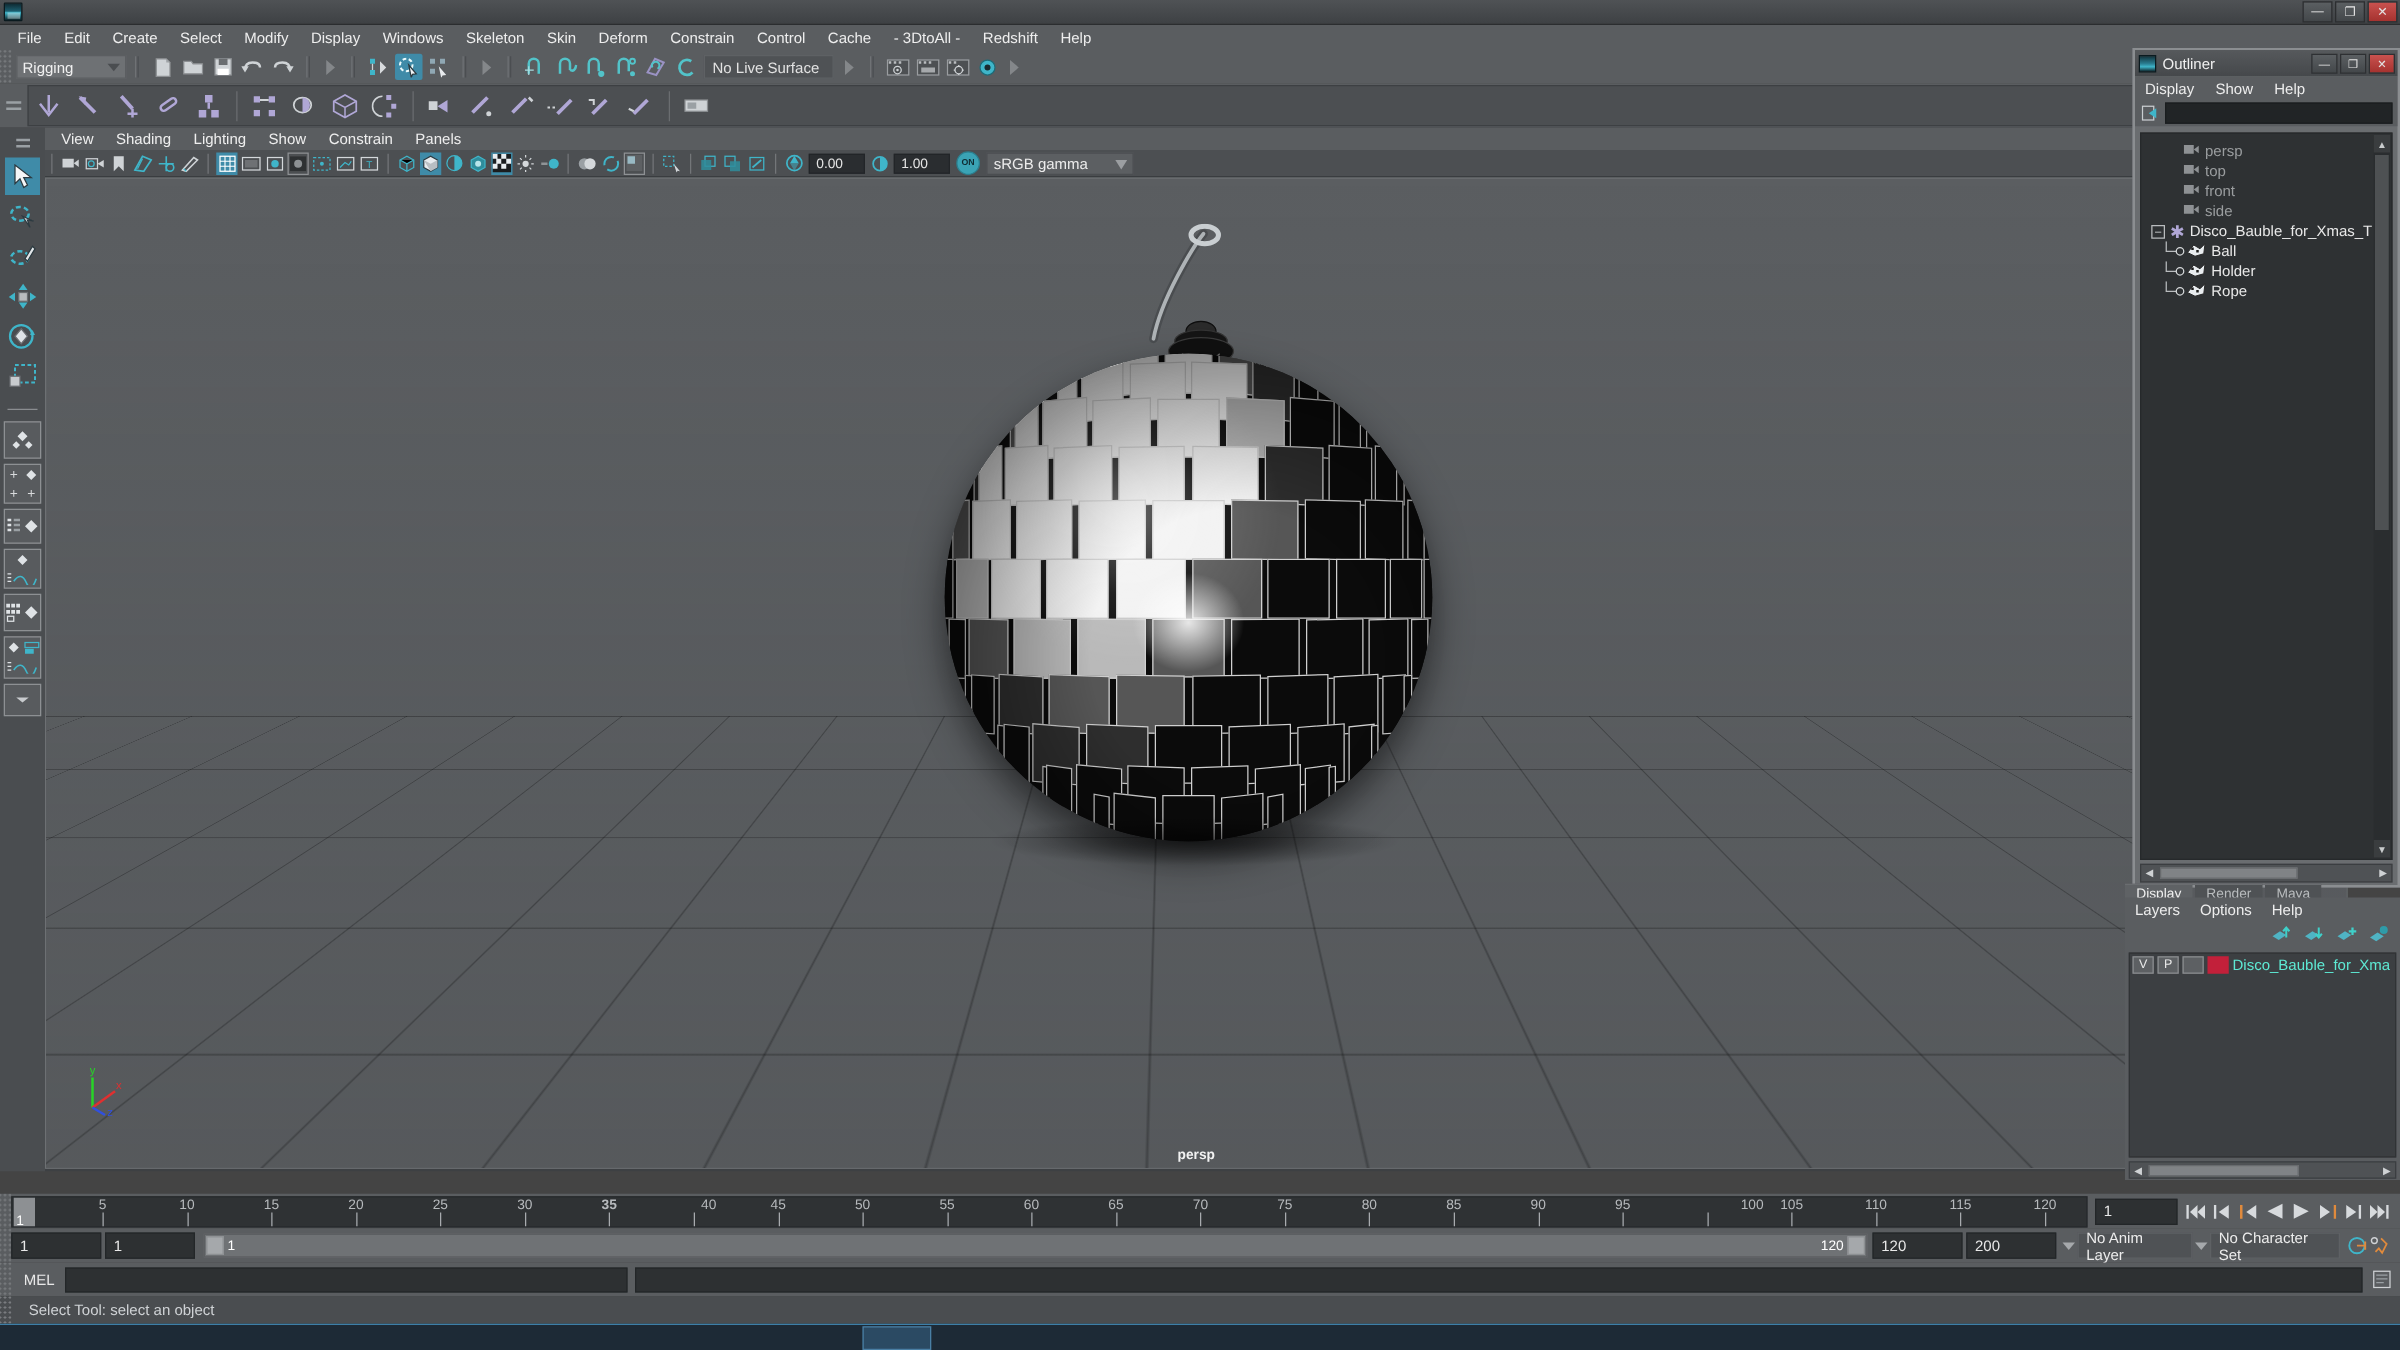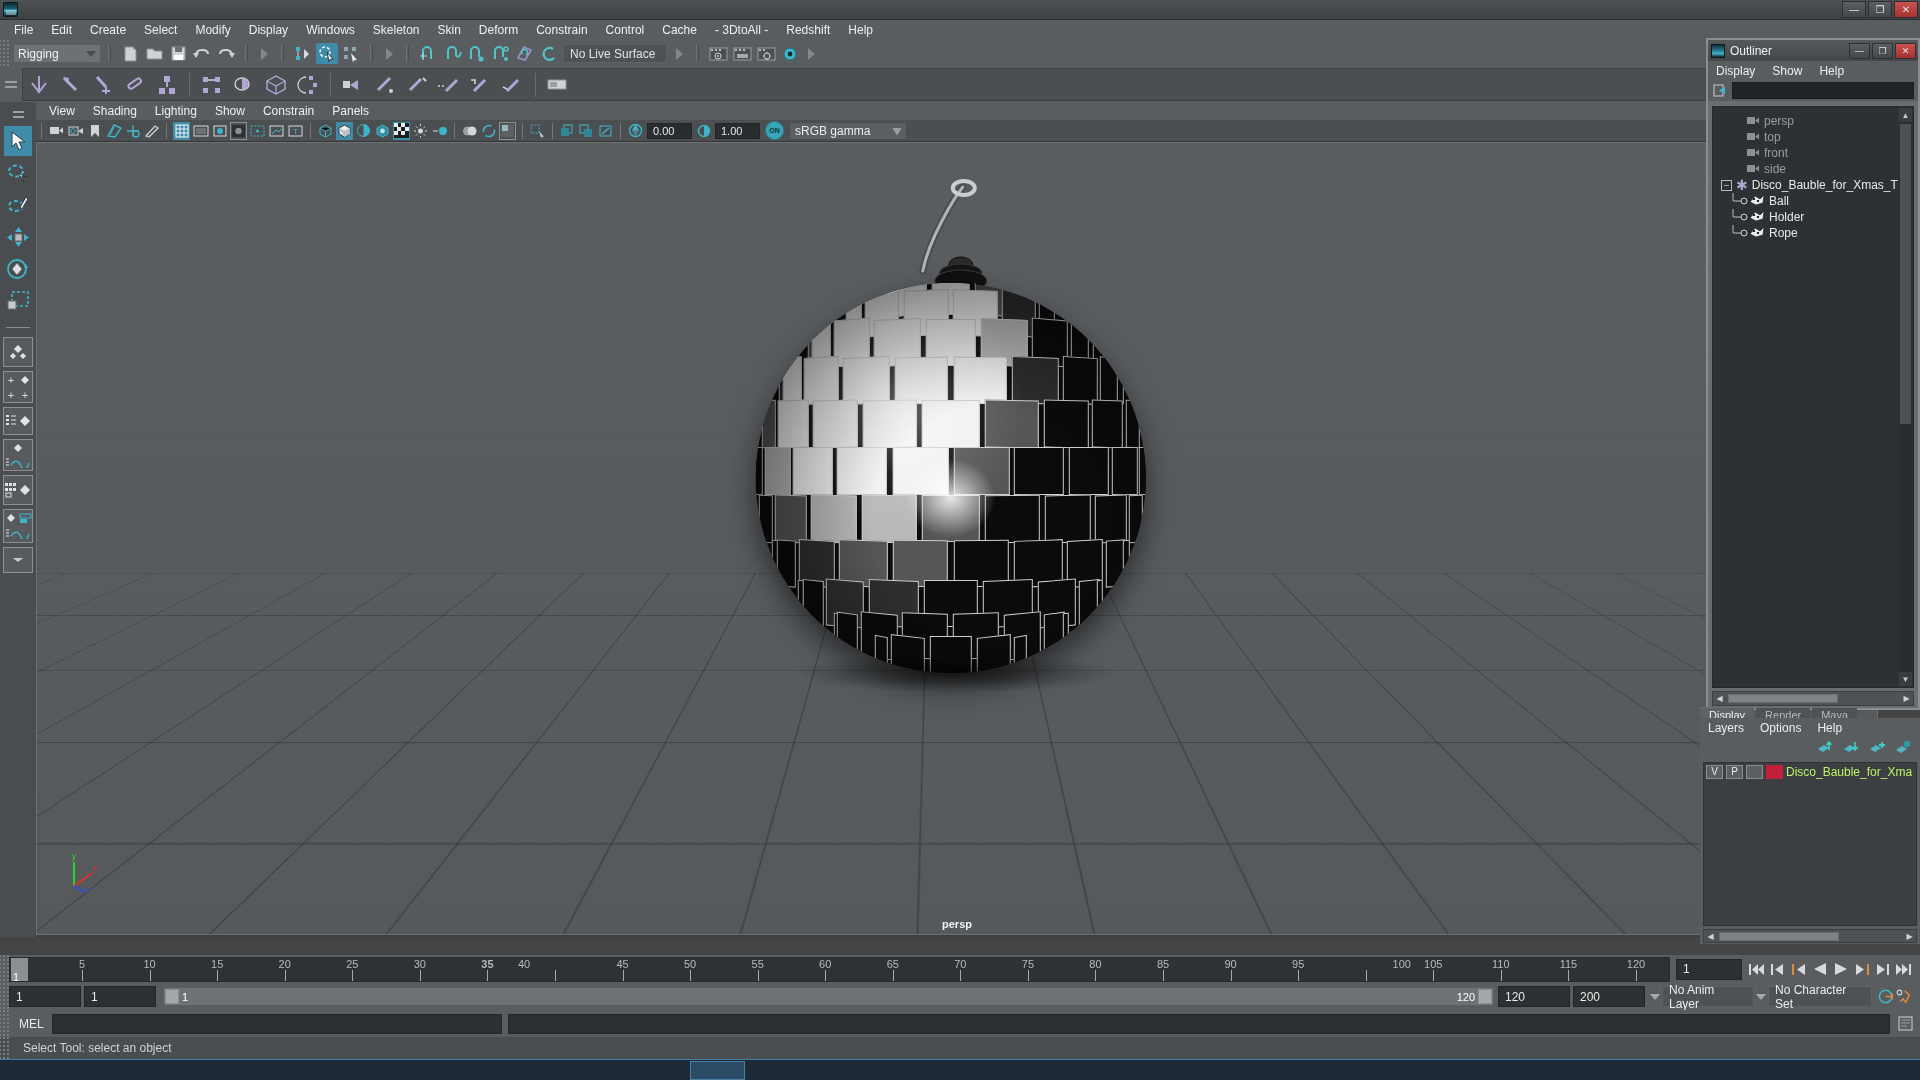--- a/index.html
+++ b/index.html
@@ -345,21 +345,21 @@
   .ly-list {
     position:absolute; left: 3px; right: 3px; top: 44px; bottom: 18px;
     background: #3c3f42; border:1px solid #303335;
   }
   .ly-row { height: 17px; display:flex; align-items:center; padding: 0 2px; gap: 3px; }
   .ly-tg {
     width: 17px; height: 14px; border:1px solid #8a8d90; background:#5d6063;
     color:#eaeaea; font-size: 10px; display:flex; align-items:center; justify-content:center;
   }
   .ly-swatch { width: 17px; height: 14px; background:#c2203a; flex:none; }
-  .ly-name { color:#bef264; font-size: 12px; white-space: nowrap; overflow: hidden; }
+  .ly-name { color:#5eead4; font-size: 12px; white-space: nowrap; overflow: hidden; }
   .ly-hscroll {
     position:absolute; left: 3px; right: 3px; bottom: 1px; height: 14px;
     background:#4f5255; border:1px solid #3b3e41; display:flex; align-items:center;
   }
 
   
   .timeline {
     position:absolute; left: 0; top: 955px; width: 1920px; height: 28px;
     background:#5a5d60; display:flex; align-items:center;
   }
@@ -1420,21 +1420,21 @@
         <div class="tl-lbl" style="left: 207.174px;">15</div>
         <div class="tl-tick major" style="left: 274.736px;"></div>
         <div class="tl-lbl" style="left: 274.736px;">20</div>
         <div class="tl-tick major" style="left: 342.298px;"></div>
         <div class="tl-lbl" style="left: 342.298px;">25</div>
         <div class="tl-tick major" style="left: 409.86px;"></div>
         <div class="tl-lbl" style="left: 409.86px;">30</div>
         <div class="tl-tick major" style="left: 477.421px;"></div>
         <div class="tl-lbl" style="left: 477.421px; font-weight: bold;">35</div>
         <div class="tl-tick major" style="left: 544.983px;"></div>
-        <div class="tl-lbl" style="left: 514px;">40</div>
+        <div class="tl-lbl" style="left: 557px;">40</div>
         <div class="tl-tick major" style="left: 612.545px;"></div>
         <div class="tl-lbl" style="left: 612.545px;">45</div>
         <div class="tl-tick major" style="left: 680.107px;"></div>
         <div class="tl-lbl" style="left: 680.107px;">50</div>
         <div class="tl-tick major" style="left: 747.669px;"></div>
         <div class="tl-lbl" style="left: 747.669px;">55</div>
         <div class="tl-tick major" style="left: 815.231px;"></div>
         <div class="tl-lbl" style="left: 815.231px;">60</div>
         <div class="tl-tick major" style="left: 882.793px;"></div>
         <div class="tl-lbl" style="left: 882.793px;">65</div>

